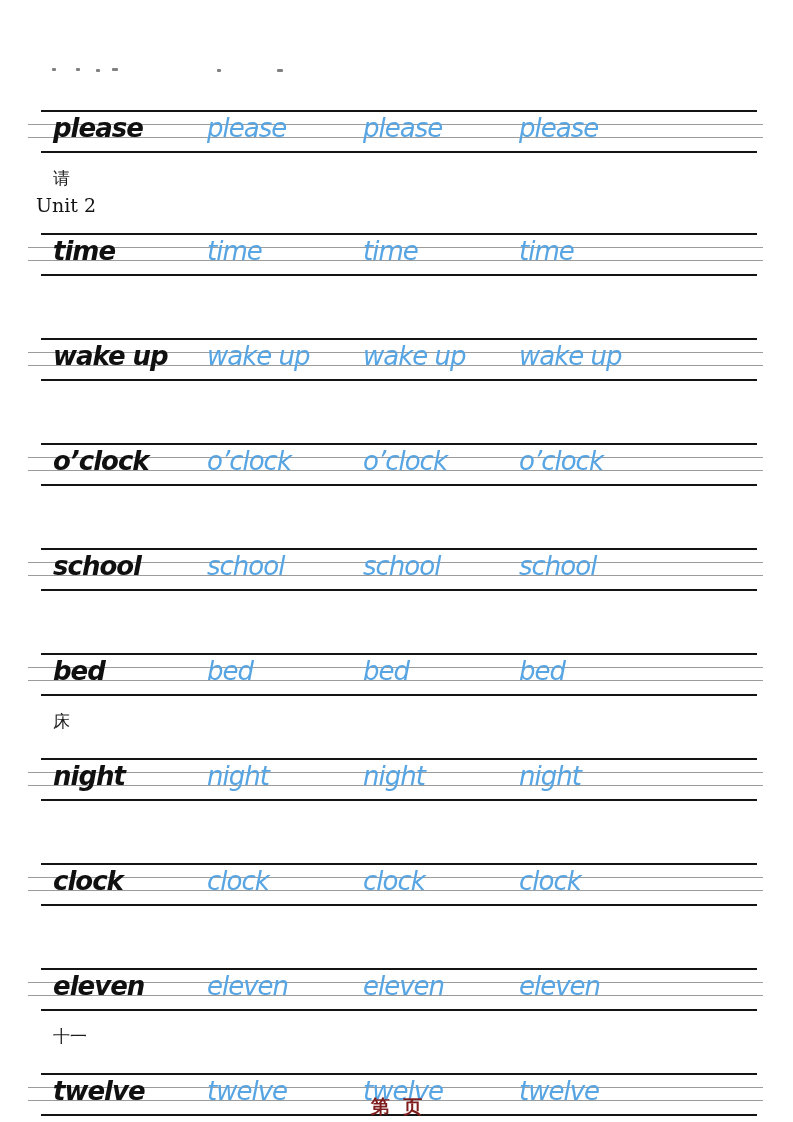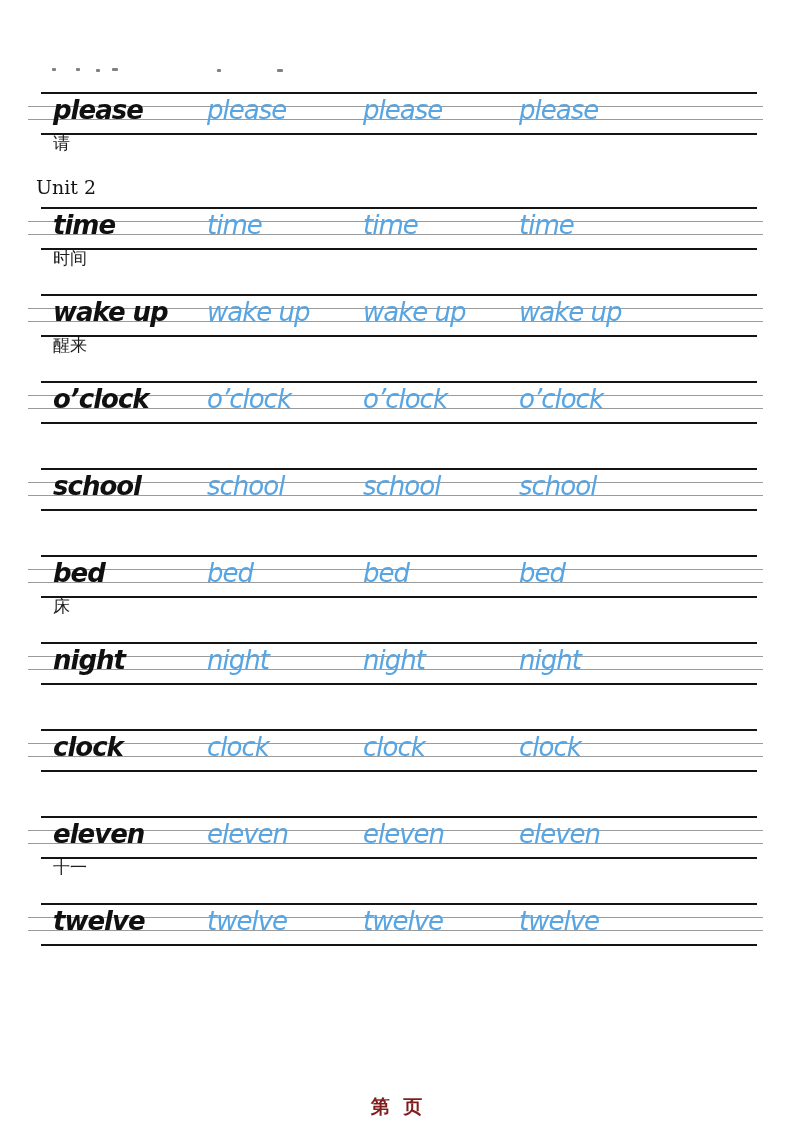--- a/index.html
+++ b/index.html
@@ -17,21 +17,21 @@
     position:absolute;
     width:4px; height:3px;
     background:#818181;
     border-radius:1px;
   }
 
   .rows { padding-top:92px; }
 
   .word-row { position:relative; height:87px; }
 
-  .guide { position:relative; height:26px; }
+  .guide { position:relative; height:43px;margin-top:18px; }
   .gl { position:absolute; }
   .gl.l1 { top:0;    left:41px; width:716px; height:2px; background:var(--guide-thick,#141414); }
   .gl.l2 { top:14px; left:28px; width:735px; height:1px; background:var(--guide-thin,#9b9b9b); }
   .gl.l3 { top:27px; left:28px; width:735px; height:1px; background:var(--guide-thin,#9b9b9b); }
   .gl.l4 { top:41px; left:41px; width:716px; height:2px; background:var(--guide-thick,#141414); }
 
   .word {
     position:absolute; top:0;
     font-family:"DejaVu Sans","Liberation Sans",sans-serif;
     font-style:italic;
@@ -105,35 +105,33 @@
     <div class="guide">
       <div class="gl l1"></div>
       <div class="gl l2"></div>
       <div class="gl l3"></div>
       <div class="gl l4"></div>
       <span class="word black">time</span>
       <span class="word trace c1">time</span>
       <span class="word trace c2">time</span>
       <span class="word trace c3">time</span>
     </div>
-    <div class="translation">时间</div>
   </div>
 
   <div class="word-row">
     <div class="guide">
       <div class="gl l1"></div>
       <div class="gl l2"></div>
       <div class="gl l3"></div>
       <div class="gl l4"></div>
       <span class="word black">wake up</span>
       <span class="word trace c1">wake up</span>
       <span class="word trace c2">wake up</span>
       <span class="word trace c3">wake up</span>
     </div>
-    <div class="translation">醒来</div>
   </div>
 
   <div class="word-row">
     <div class="guide">
       <div class="gl l1"></div>
       <div class="gl l2"></div>
       <div class="gl l3"></div>
       <div class="gl l4"></div>
       <span class="word black">o’clock</span>
       <span class="word trace c1">o’clock</span>

